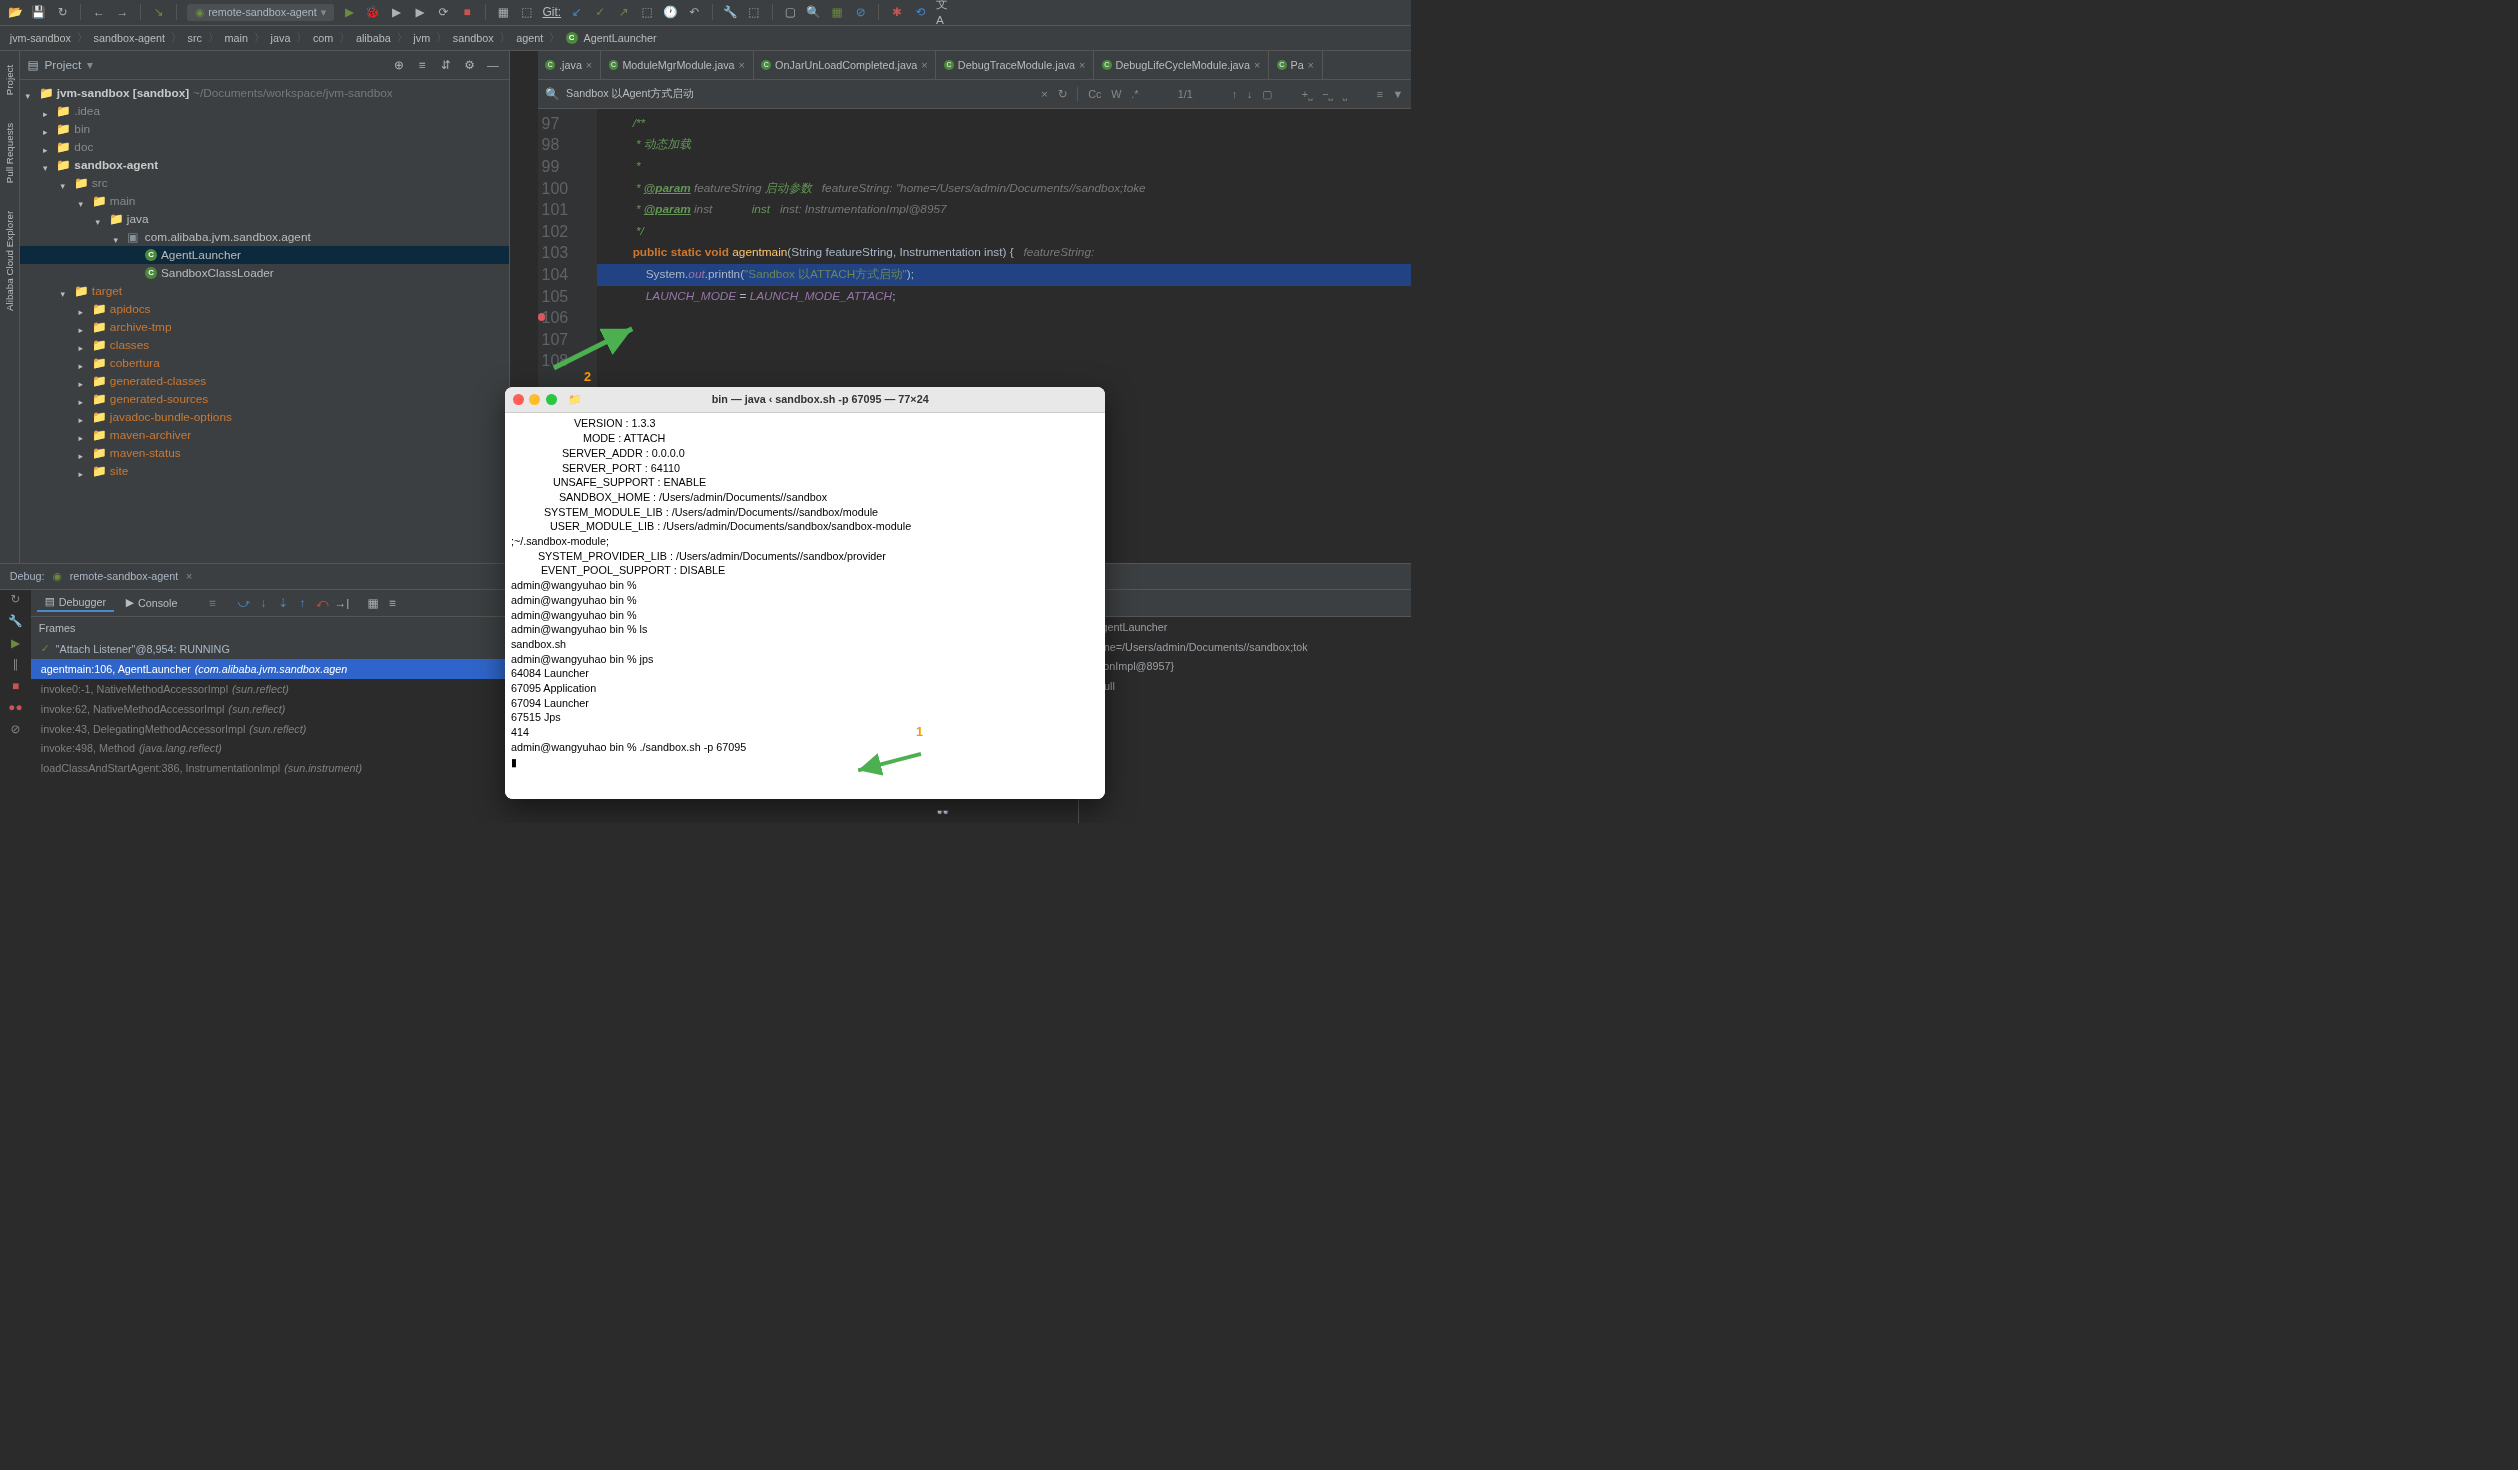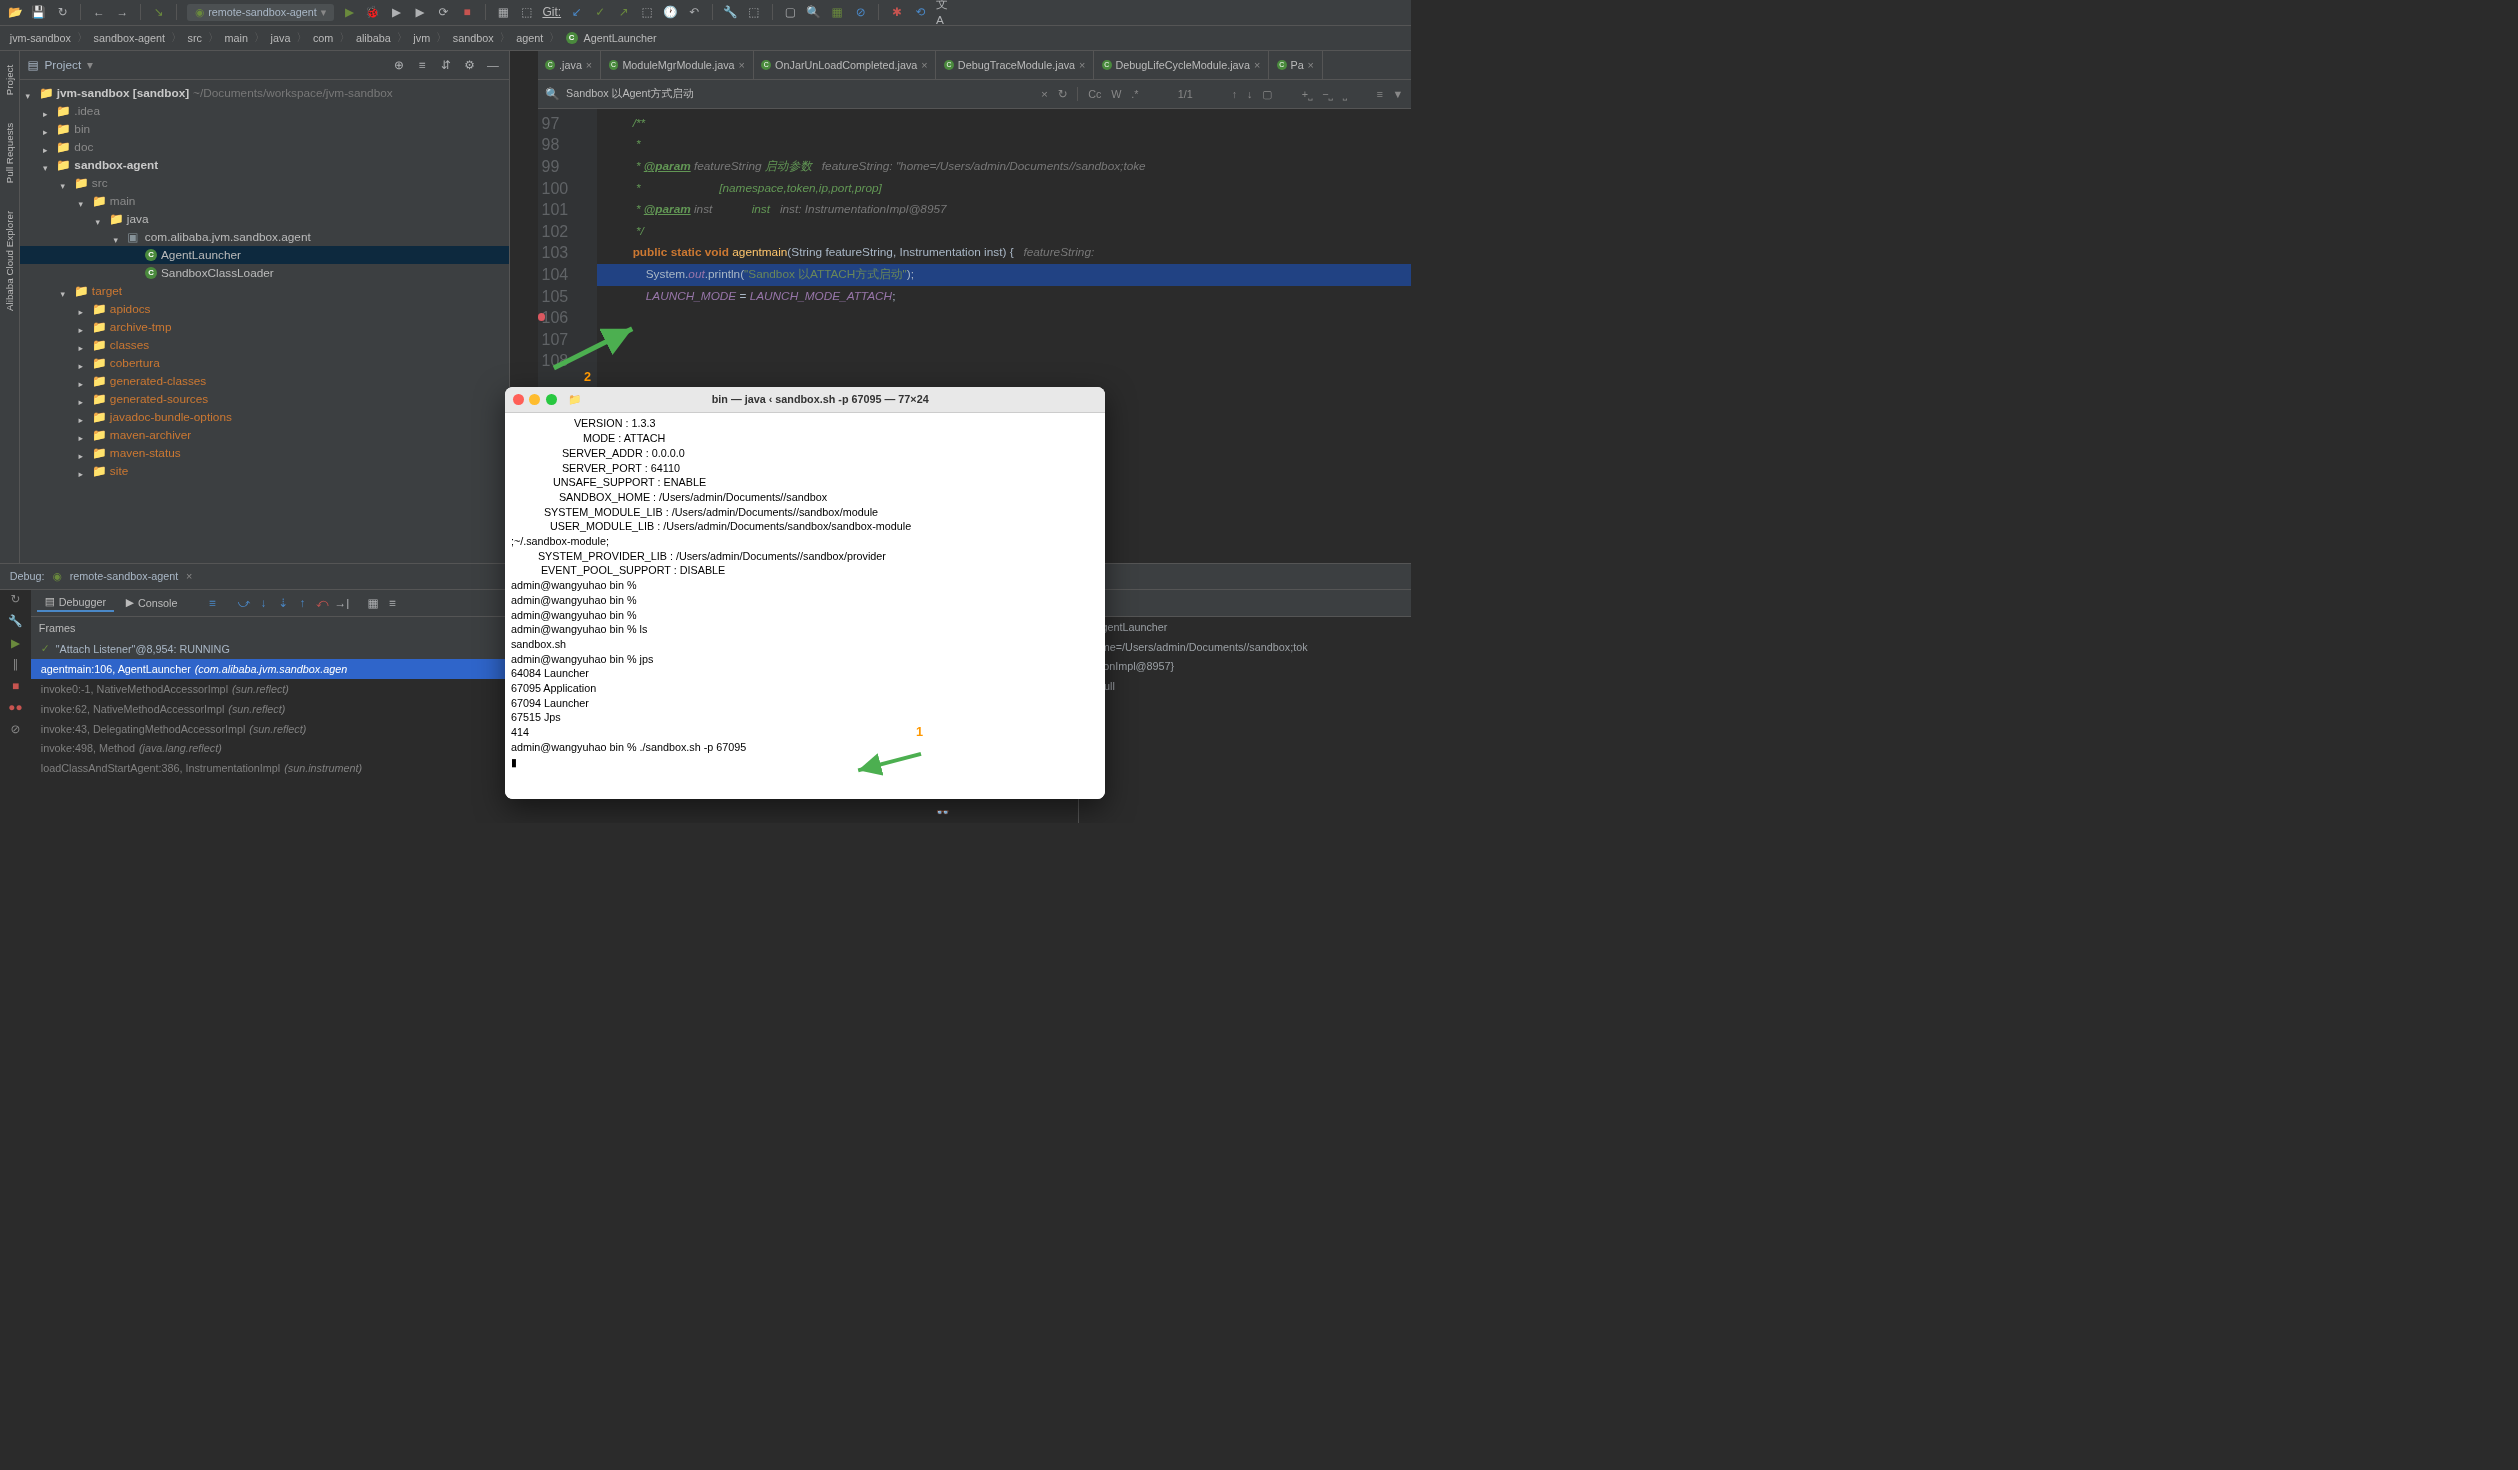--- a/index.html
+++ b/index.html
@@ -358,23 +358,23 @@
           <div class="gutter-line">103</div>
           <div class="gutter-line">104</div>
           <div class="gutter-line">105</div>
           <div class="gutter-line">106<span class="bp-icon"></span></div>
           <div class="gutter-line">107</div>
           <div class="gutter-line">108</div>
         </div>
       <div class="code" id="code">
           <div class="code-line"></div>
           <div class="code-line">        <span class="com-doc">/**</span></div>
+          <div class="code-line">        <span class="com-doc"> * 动态加载</span></div>
           <div class="code-line">        <span class="com-doc"> *</span></div>
           <div class="code-line">         <span class="com-doc">* <span class="tag">@param</span> <span class="hint">featureString</span> 启动参数</span>   <span class="hint">featureString: "home=/Users/admin/Documents//sandbox;toke</span></div>
-          <div class="code-line">        <span class="com-doc"> *                        [namespace,token,ip,port,prop]</span></div>
           <div class="code-line">         <span class="com-doc">* <span class="tag">@param</span> <span class="hint">inst</span>            inst</span>   <span class="hint">inst: InstrumentationImpl@8957</span></div>
           <div class="code-line">        <span class="com-doc"> */</span></div>
           <div class="code-line">        <span class="kw">public static void</span> <span class="fn">agentmain</span>(String featureString, Instrumentation inst) {   <span class="hint">featureString:</span></div>
           <div class="code-line highlighted">            System.<span class="field">out</span>.println(<span class="str">"Sandbox 以ATTACH方式启动"</span>);</div>
           <div class="code-line">            <span class="const-i">LAUNCH_MODE</span> = <span class="const-i">LAUNCH_MODE_ATTACH</span>;</div>
         </div>
     </div>
   </div>
 </div>
 

